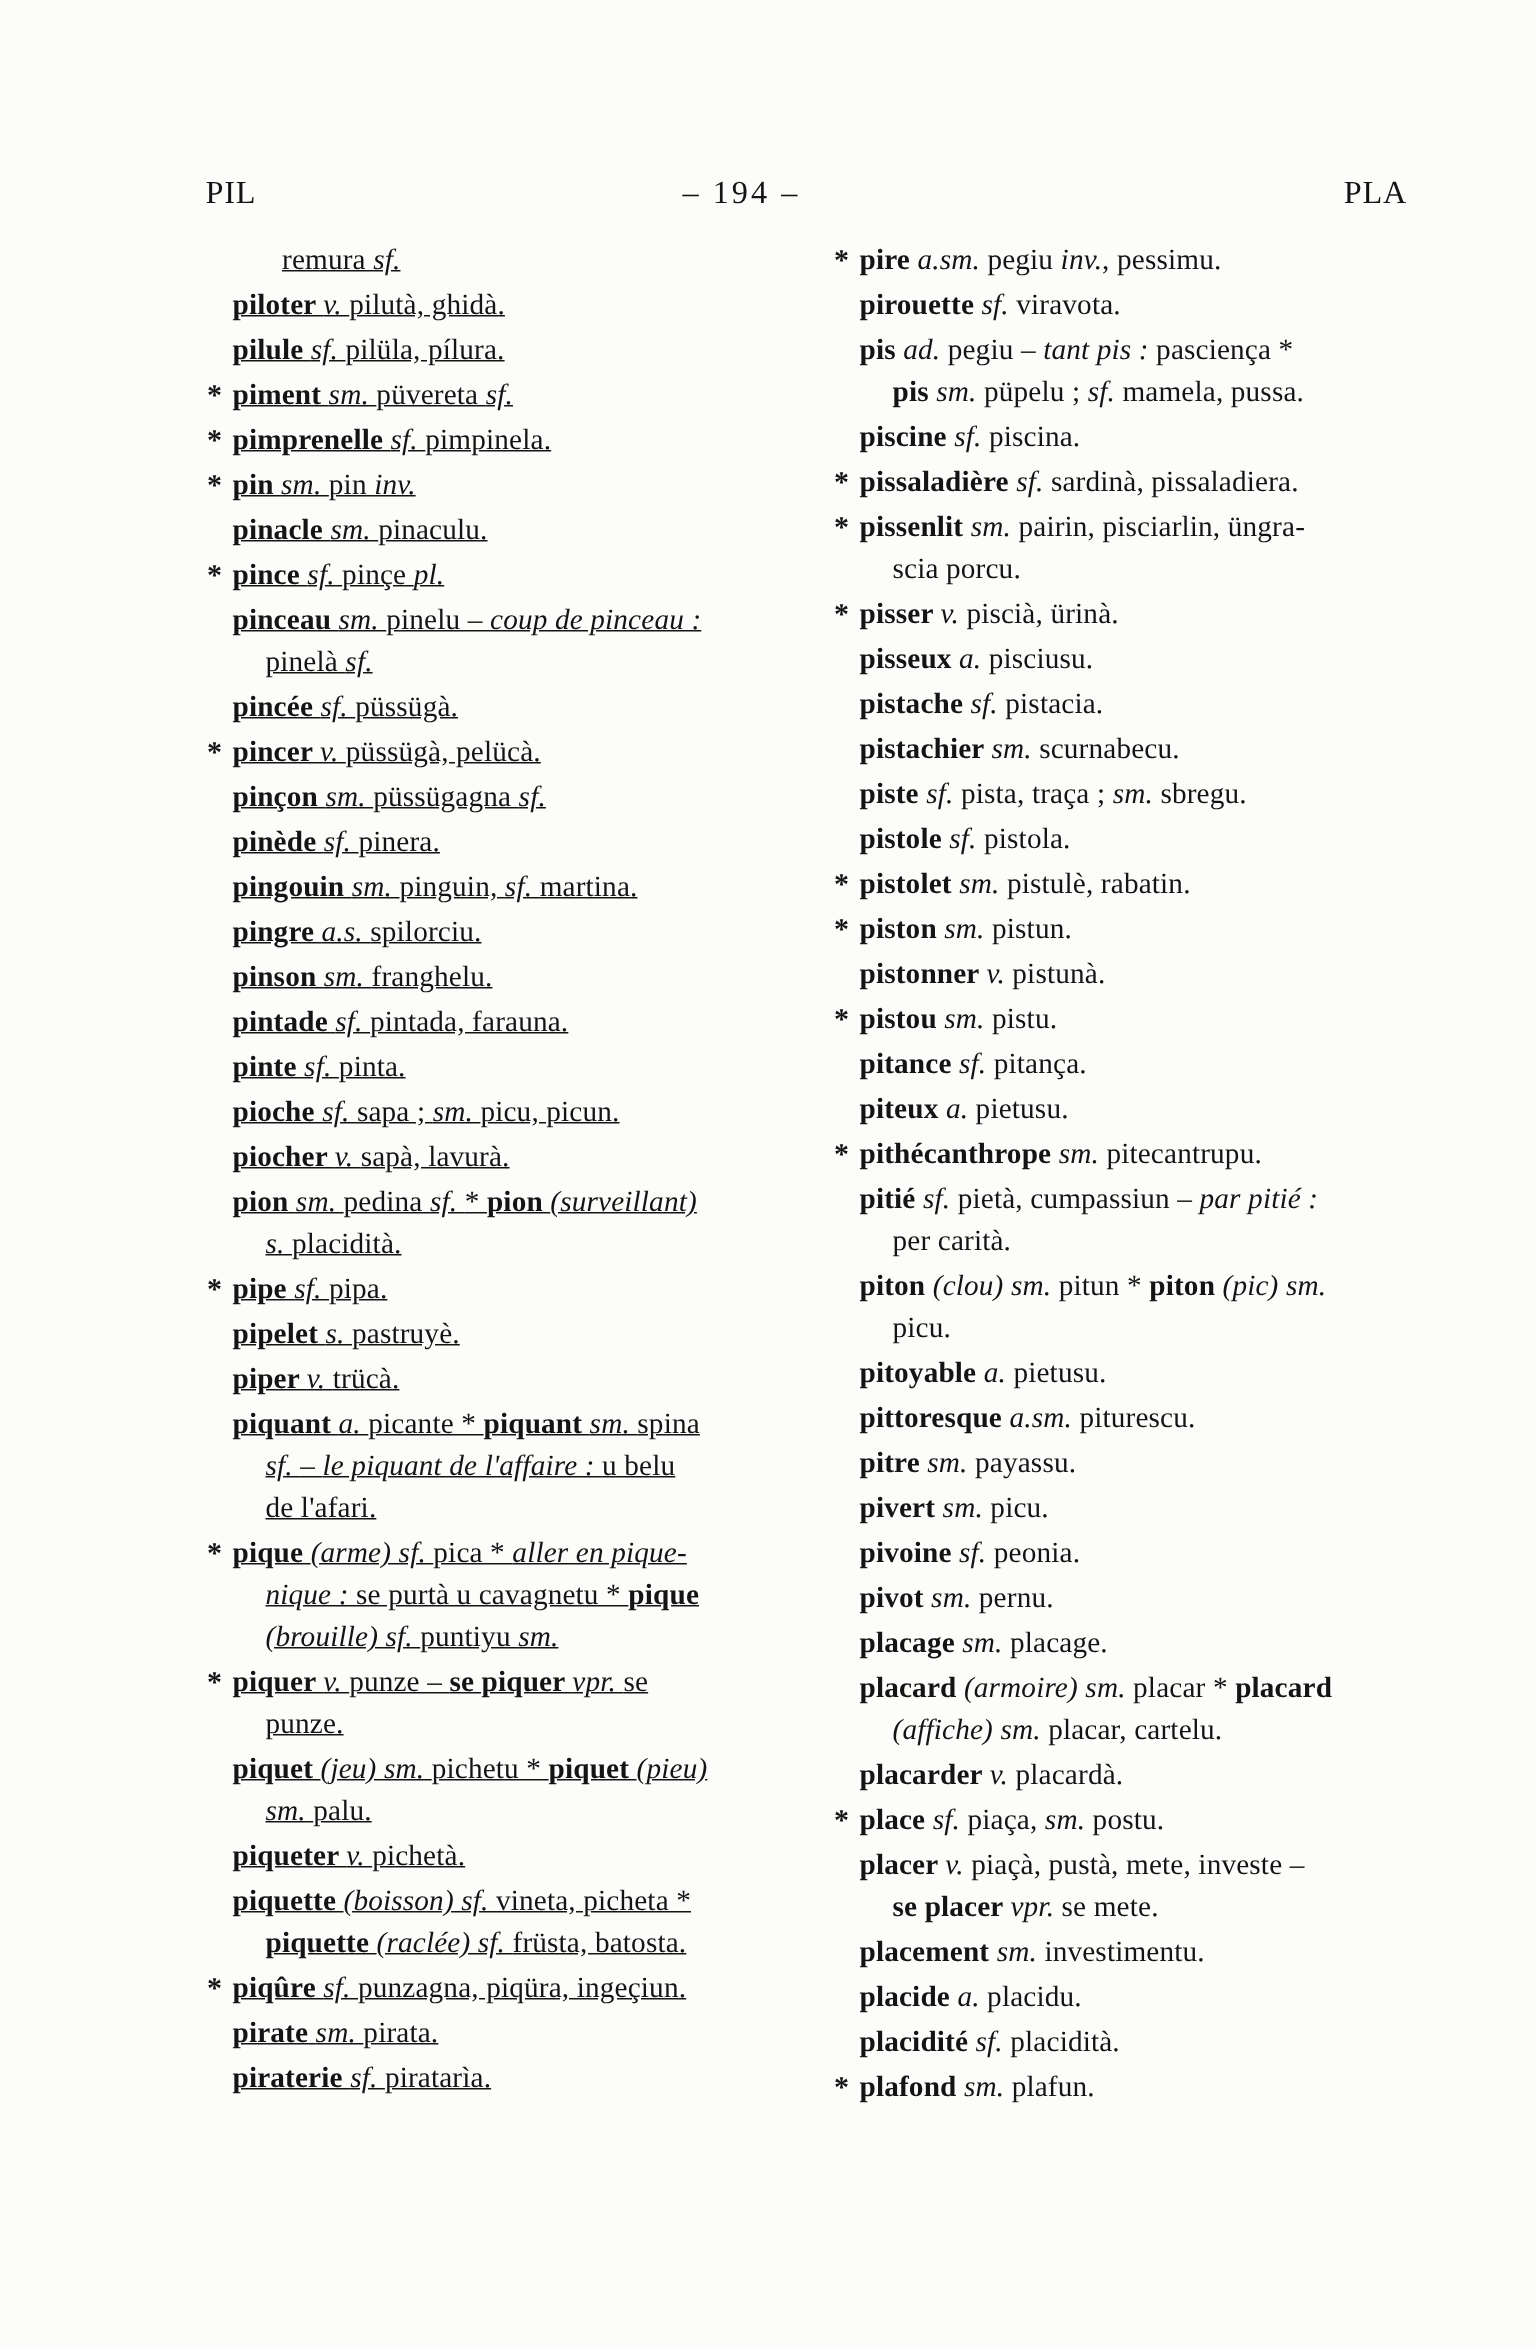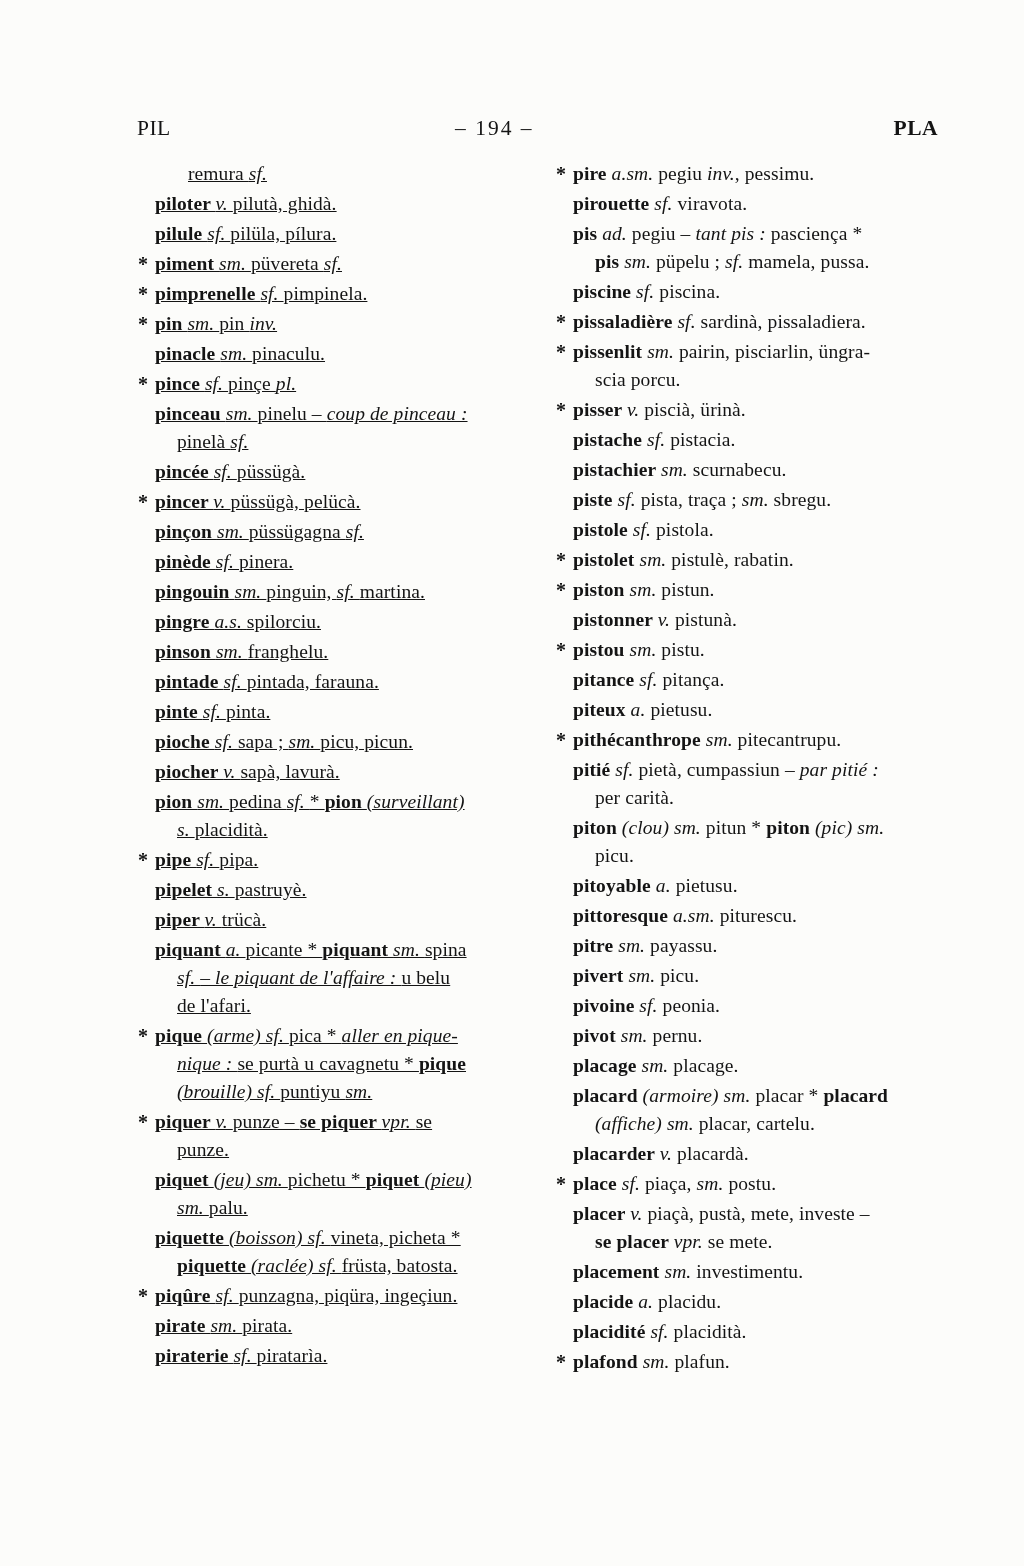--- a/index.html
+++ b/index.html
@@ -20,21 +20,21 @@
     position:absolute;
     top:116px;
     left:137px;
     right:86px;
     height:30px;
     font-size:21.5px;
     letter-spacing:0.5px;
   }
   .pagehead .hl{position:absolute;left:0;top:0;}
   .pagehead .hc{position:absolute;left:318px;top:0;letter-spacing:2px;}
-  .pagehead .hr{position:absolute;right:0;top:0;font-weight:bold;}
+  .pagehead .hr{position:absolute;right:0;top:0;}
   .col{
     position:absolute;
     top:160px;
     width:402px;
   }
   .col-left{left:137px;text-decoration:underline;}
   .col-right{left:555px;width:408px;}
   .entry{
     position:relative;
     font-size:19.5px;
@@ -92,33 +92,35 @@
         <div class="entry"><span class="seg-b">pioche </span><span class="seg-i">sf. </span><span class="seg-r">sapa ; </span><span class="seg-i">sm. </span><span class="seg-r">picu, picun.</span></div>
         <div class="entry"><span class="seg-b">piocher </span><span class="seg-i">v. </span><span class="seg-r">sapà, lavurà.</span></div>
         <div class="entry"><span class="seg-b">pion </span><span class="seg-i">sm. </span><span class="seg-r">pedina </span><span class="seg-i">sf. </span><span class="seg-r">* </span><span class="seg-b">pion </span><span class="seg-i">(surveillant)</span><br><span class="seg-i">s. </span><span class="seg-r">placidità.</span></div>
         <div class="entry"><span class="star">*</span><span class="seg-b">pipe </span><span class="seg-i">sf. </span><span class="seg-r">pipa.</span></div>
         <div class="entry"><span class="seg-b">pipelet </span><span class="seg-i">s. </span><span class="seg-r">pastruyè.</span></div>
         <div class="entry"><span class="seg-b">piper </span><span class="seg-i">v. </span><span class="seg-r">trücà.</span></div>
         <div class="entry"><span class="seg-b">piquant </span><span class="seg-i">a. </span><span class="seg-r">picante * </span><span class="seg-b">piquant </span><span class="seg-i">sm. </span><span class="seg-r">spina</span><br><span class="seg-i">sf. </span><span class="seg-r">– </span><span class="seg-i">le piquant de l'affaire : </span><span class="seg-r">u belu</span><br><span class="seg-r">de l'afari.</span></div>
         <div class="entry"><span class="star">*</span><span class="seg-b">pique </span><span class="seg-i">(arme) sf. </span><span class="seg-r">pica * </span><span class="seg-i">aller en pique-</span><br><span class="seg-i">nique : </span><span class="seg-r">se purtà u cavagnetu * </span><span class="seg-b">pique</span><br><span class="seg-i">(brouille) sf. </span><span class="seg-r">puntiyu </span><span class="seg-i">sm.</span></div>
         <div class="entry"><span class="star">*</span><span class="seg-b">piquer </span><span class="seg-i">v. </span><span class="seg-r">punze – </span><span class="seg-b">se piquer </span><span class="seg-i">vpr. </span><span class="seg-r">se</span><br><span class="seg-r">punze.</span></div>
         <div class="entry"><span class="seg-b">piquet </span><span class="seg-i">(jeu) sm. </span><span class="seg-r">pichetu * </span><span class="seg-b">piquet </span><span class="seg-i">(pieu)</span><br><span class="seg-i">sm. </span><span class="seg-r">palu.</span></div>
+        <div class="entry"><span class="seg-b">piqueter </span><span class="seg-i">v. </span><span class="seg-r">pichetà.</span></div>
         <div class="entry"><span class="seg-b">piquette </span><span class="seg-i">(boisson) sf. </span><span class="seg-r">vineta, picheta *</span><br><span class="seg-b">piquette </span><span class="seg-i">(raclée) sf. </span><span class="seg-r">früsta, batosta.</span></div>
         <div class="entry"><span class="star">*</span><span class="seg-b">piqûre </span><span class="seg-i">sf. </span><span class="seg-r">punzagna, piqüra, ingeçiun.</span></div>
         <div class="entry"><span class="seg-b">pirate </span><span class="seg-i">sm. </span><span class="seg-r">pirata.</span></div>
         <div class="entry"><span class="seg-b">piraterie </span><span class="seg-i">sf. </span><span class="seg-r">piratarìa.</span></div>
       </section>
     <section class="col col-right">
         <div class="entry"><span class="star">*</span><span class="seg-b">pire </span><span class="seg-i">a.sm. </span><span class="seg-r">pegiu </span><span class="seg-i">inv.</span><span class="seg-r">, pessimu.</span></div>
         <div class="entry"><span class="seg-b">pirouette </span><span class="seg-i">sf. </span><span class="seg-r">viravota.</span></div>
         <div class="entry"><span class="seg-b">pis </span><span class="seg-i">ad. </span><span class="seg-r">pegiu – </span><span class="seg-i">tant pis : </span><span class="seg-r">pasciença *</span><br><span class="seg-b">pis </span><span class="seg-i">sm. </span><span class="seg-r">püpelu ; </span><span class="seg-i">sf. </span><span class="seg-r">mamela, pussa.</span></div>
         <div class="entry"><span class="seg-b">piscine </span><span class="seg-i">sf. </span><span class="seg-r">piscina.</span></div>
         <div class="entry"><span class="star">*</span><span class="seg-b">pissaladière </span><span class="seg-i">sf. </span><span class="seg-r">sardinà, pissaladiera.</span></div>
         <div class="entry"><span class="star">*</span><span class="seg-b">pissenlit </span><span class="seg-i">sm. </span><span class="seg-r">pairin, pisciarlin, üngra-</span><br><span class="seg-r">scia porcu.</span></div>
         <div class="entry"><span class="star">*</span><span class="seg-b">pisser </span><span class="seg-i">v. </span><span class="seg-r">piscià, ürinà.</span></div>
+        <div class="entry"><span class="seg-b">pisseux </span><span class="seg-i">a. </span><span class="seg-r">pisciusu.</span></div>
         <div class="entry"><span class="seg-b">pistache </span><span class="seg-i">sf. </span><span class="seg-r">pistacia.</span></div>
         <div class="entry"><span class="seg-b">pistachier </span><span class="seg-i">sm. </span><span class="seg-r">scurnabecu.</span></div>
         <div class="entry"><span class="seg-b">piste </span><span class="seg-i">sf. </span><span class="seg-r">pista, traça ; </span><span class="seg-i">sm. </span><span class="seg-r">sbregu.</span></div>
         <div class="entry"><span class="seg-b">pistole </span><span class="seg-i">sf. </span><span class="seg-r">pistola.</span></div>
         <div class="entry"><span class="star">*</span><span class="seg-b">pistolet </span><span class="seg-i">sm. </span><span class="seg-r">pistulè, rabatin.</span></div>
         <div class="entry"><span class="star">*</span><span class="seg-b">piston </span><span class="seg-i">sm. </span><span class="seg-r">pistun.</span></div>
         <div class="entry"><span class="seg-b">pistonner </span><span class="seg-i">v. </span><span class="seg-r">pistunà.</span></div>
         <div class="entry"><span class="star">*</span><span class="seg-b">pistou </span><span class="seg-i">sm. </span><span class="seg-r">pistu.</span></div>
         <div class="entry"><span class="seg-b">pitance </span><span class="seg-i">sf. </span><span class="seg-r">pitança.</span></div>
         <div class="entry"><span class="seg-b">piteux </span><span class="seg-i">a. </span><span class="seg-r">pietusu.</span></div>

